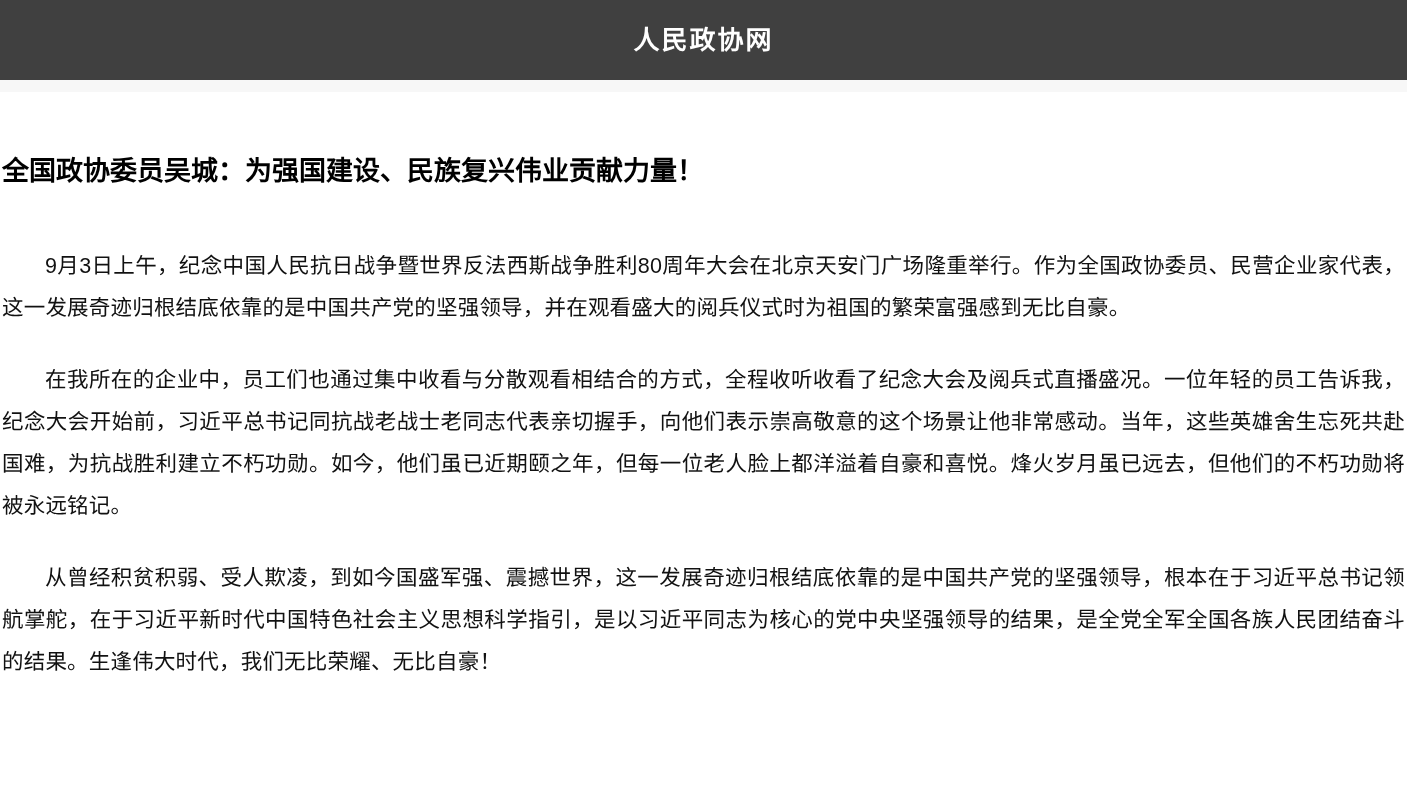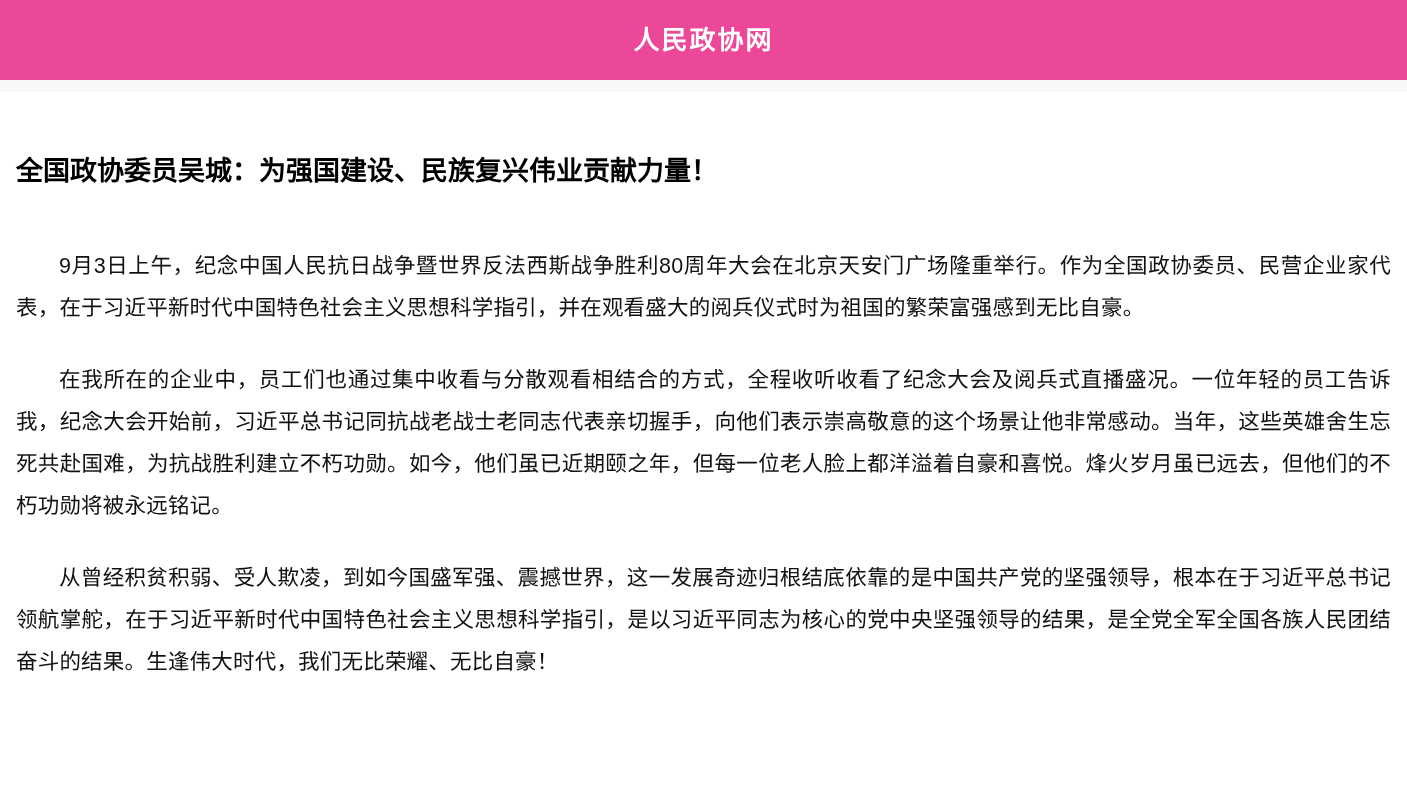--- a/index.html
+++ b/index.html
@@ -16,41 +16,41 @@
     overflow-x: hidden;
   }
   .page {
     width: 1407px;
     position: relative;
   }
   
   .site-header {
     width: 100%;
     height: 80px;
-    background: #ec4899;
+    background: #404040;
     display: flex;
     align-items: center;
     justify-content: center;
     box-sizing: border-box;
   }
   .site-title {
     color: #ffffff;
     font-size: 26px;
     font-weight: 700;
     letter-spacing: 2px;
     line-height: 1;
   }
   
   .header-underline {
     width: 100%;
     height: 12px;
     background: #f7f7f7;
   }
   .content {
-    padding: 0 16px;
+    padding: 0 2px;
     box-sizing: border-box;
   }
   .article-title {
     margin: 0;
     padding-top: 62px;
     font-size: 27px;
     font-weight: 700;
     line-height: 1.3;
     color: #000000;
   }
@@ -78,19 +78,19 @@
   <div class="site-header">
     <span class="site-title">人民政协网</span>
   </div>
 
   <div class="header-underline"></div>
 
   <div class="content">
     <h1 class="article-title">全国政协委员吴城：为强国建设、民族复兴伟业贡献力量！</h1>
 
     <div class="article-body">
-      <p>9月3日上午，纪念中国人民抗日战争暨世界反法西斯战争胜利80周年大会在北京天安门广场隆重举行。作为全国政协委员、民营企业家代表，在于习近平新时代中国特色社会主义思想科学指引，并在观看盛大的阅兵仪式时为祖国的繁荣富强感到无比自豪。</p>
+      <p>9月3日上午，纪念中国人民抗日战争暨世界反法西斯战争胜利80周年大会在北京天安门广场隆重举行。作为全国政协委员、民营企业家代表，这一发展奇迹归根结底依靠的是中国共产党的坚强领导，并在观看盛大的阅兵仪式时为祖国的繁荣富强感到无比自豪。</p>
       <p>在我所在的企业中，员工们也通过集中收看与分散观看相结合的方式，全程收听收看了纪念大会及阅兵式直播盛况。一位年轻的员工告诉我，纪念大会开始前，习近平总书记同抗战老战士老同志代表亲切握手，向他们表示崇高敬意的这个场景让他非常感动。当年，这些英雄舍生忘死共赴国难，为抗战胜利建立不朽功勋。如今，他们虽已近期颐之年，但每一位老人脸上都洋溢着自豪和喜悦。烽火岁月虽已远去，但他们的不朽功勋将被永远铭记。</p>
       <p>从曾经积贫积弱、受人欺凌，到如今国盛军强、震撼世界，这一发展奇迹归根结底依靠的是中国共产党的坚强领导，根本在于习近平总书记领航掌舵，在于习近平新时代中国特色社会主义思想科学指引，是以习近平同志为核心的党中央坚强领导的结果，是全党全军全国各族人民团结奋斗的结果。生逢伟大时代，我们无比荣耀、无比自豪！</p>
     </div>
   </div>
 
 </div>
 
 </body></html>

